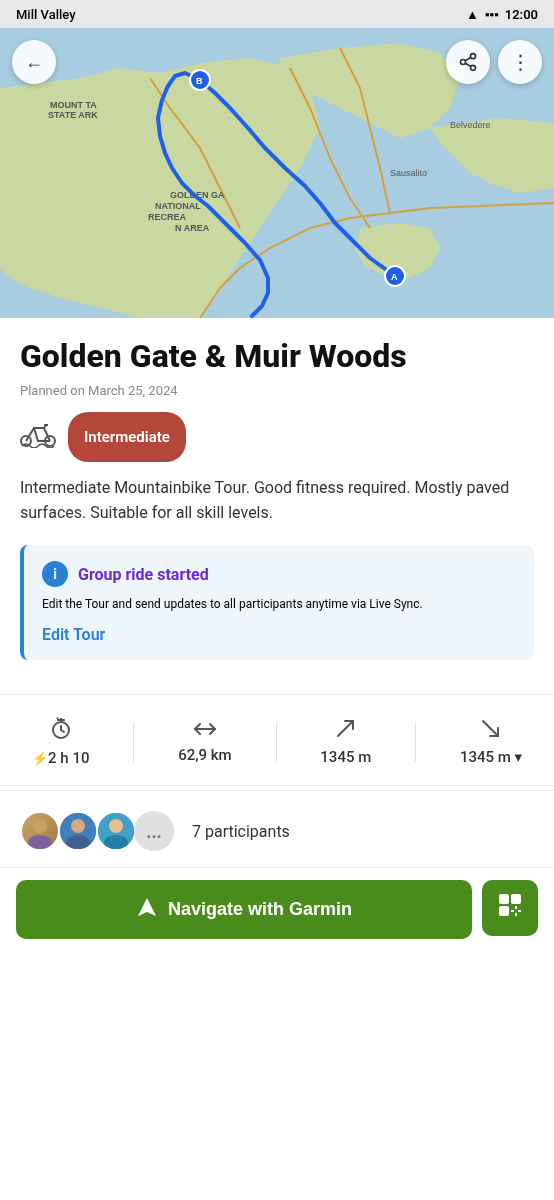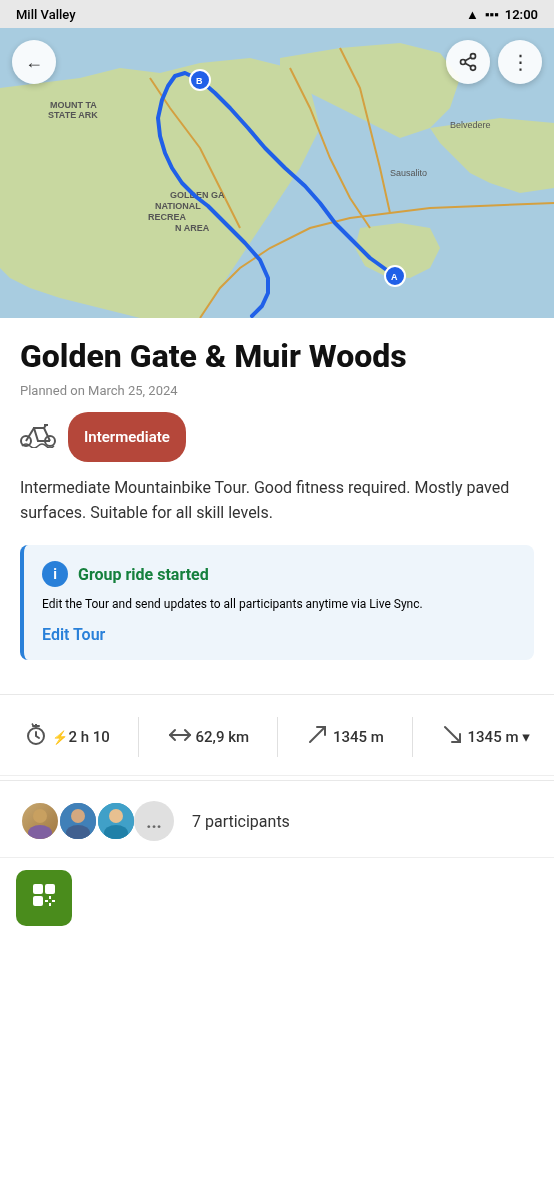--- a/index.html
+++ b/index.html
@@ -130,21 +130,21 @@
       display: flex;
       align-items: center;
       justify-content: center;
       font-size: 14px;
       font-weight: 700;
       flex-shrink: 0;
     }
     .info-card-title {
       font-size: 16px;
       font-weight: 700;
-      color: #15803d;
+      color: #6d28d9;
     }
     .info-card-body {
       font-size: 12px;
       color: #000000;
       line-height: 1.5;
       margin-bottom: 12px;
     }
     .edit-tour-link {
       font-size: 16px;
       font-weight: 600;
@@ -163,21 +163,21 @@
     
     .stats-row {
       display: flex;
       align-items: center;
       justify-content: space-around;
       padding: 18px 10px;
       border-bottom: 1px solid #eee;
     }
     .stat-item {
       display: flex;
-      flex-direction: row;
+      flex-direction: column;
       align-items: center;
       gap: 4px;
     }
     .stat-icon {
       font-size: 22px;
       color: #555;
       line-height: 1;
     }
     .stat-value {
       font-size: 15px;
@@ -505,20 +505,28 @@
       </svg>
     </div>
   </div>
   <div class="avatar-more">
     <span>...</span>
   </div>
   <span class="participants-label">7 participants</span>
 </div>
 
 <div class="bottom-bar">
+  <button class="navigate-btn">
+    <span style="font-size:20px;">
+      <svg width="22" height="22" viewBox="0 0 22 22" fill="white">
+        <polygon points="11,2 2,20 11,16 20,20"></polygon>
+      </svg>
+    </span>
+    <span>Navigate with Garmin</span>
+  </button>
   <button class="garmin-square-btn">
     <span>
       <svg width="26" height="26" viewBox="0 0 26 26" fill="white">
         <rect x="2" y="2" width="10" height="10" rx="2" fill="white"></rect>
         <rect x="14" y="2" width="10" height="10" rx="2" fill="white"></rect>
         <rect x="2" y="14" width="10" height="10" rx="2" fill="white"></rect>
         <rect x="17" y="17" width="4" height="4" fill="#4a8c1c"></rect>
         <line x1="14" y1="19" x2="17" y2="19" stroke="white" stroke-width="2"></line>
         <line x1="19" y1="14" x2="19" y2="17" stroke="white" stroke-width="2"></line>
         <line x1="21" y1="19" x2="24" y2="19" stroke="white" stroke-width="2"></line>

